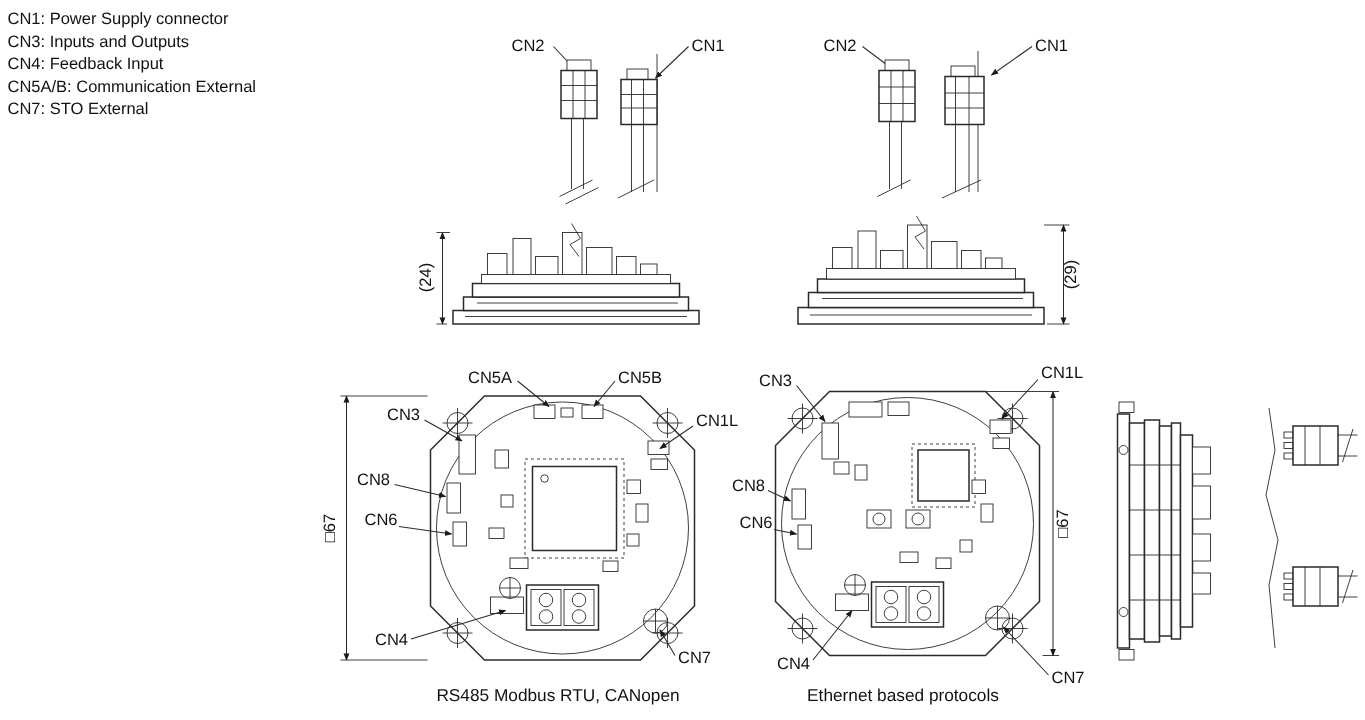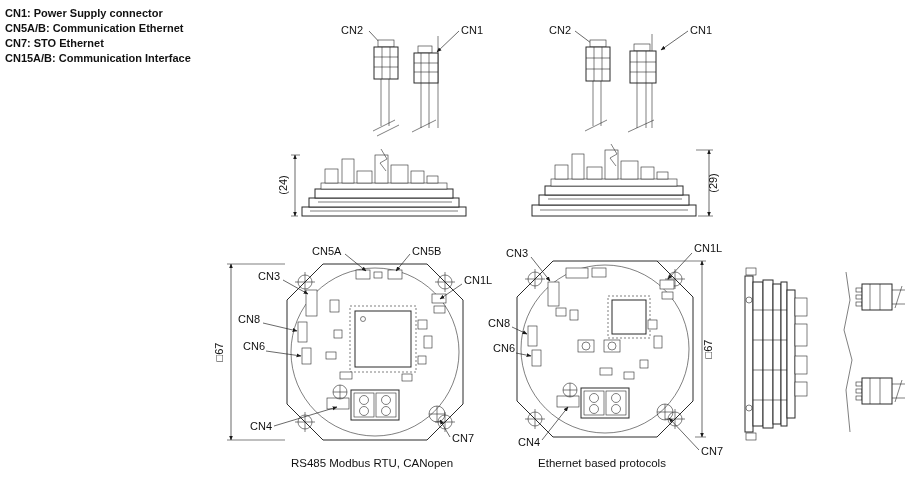--- a/index.html
+++ b/index.html
@@ -1,39 +1,40 @@
 <!DOCTYPE html>
 <html><head>
 <meta charset="utf-8">
 <style>
   html,body{margin:0;padding:0;background:#fff;}
   .page{position:relative;width:910px;height:480px;background:#fff;
         font-family:"Liberation Sans",sans-serif;overflow:hidden;}
   .legend{position:absolute;left:5px;top:6px;color:#111;font-size:11px;
           line-height:15px;white-space:nowrap;}
-  .legend div{height:15px;font-weight:bold;}
+  .legend div{height:15px;}
   svg.draw{position:absolute;left:0;top:0;}
   .lbl{font-family:"Liberation Sans",sans-serif;font-size:11px;fill:#111;}
   .cap{font-family:"Liberation Sans",sans-serif;font-size:11.5px;fill:#111;}
   .ln{fill:none;stroke:#2a2a2a;stroke-width:1;}
   .tn{fill:none;stroke:#2a2a2a;stroke-width:.6;}
   .wf{fill:#fff;stroke:#2a2a2a;stroke-width:1;}
   .wt{fill:#fff;stroke:#2a2a2a;stroke-width:.6;}
   .ld{fill:none;stroke:#2a2a2a;stroke-width:.7;}
 </style>
 </head>
 <body>
 
 <div class="page">
 
   <div class="legend">
     <div>CN1: Power Supply connector</div>
-    <div>CN5A/B: Communication Ethernet</div>
-    <div>CN7: STO Ethernet</div>
-    <div>CN15A/B: Communication Interface</div>
+    <div>CN3: Inputs and Outputs</div>
+    <div>CN4: Feedback Input</div>
+    <div>CN5A/B: Communication External</div>
+    <div>CN7: STO External</div>
   </div>
 
   <svg class="draw" width="910" height="480" viewBox="0 0 910 480">
     <defs>
       <marker id="arr" viewBox="0 0 10 10" refX="9" refY="5" markerWidth="7" markerHeight="7" orient="auto-start-reverse">
         <path d="M0,1 L10,5 L0,9 z" fill="#1a1a1a"></path>
       </marker>
     </defs>
 
     <g>

